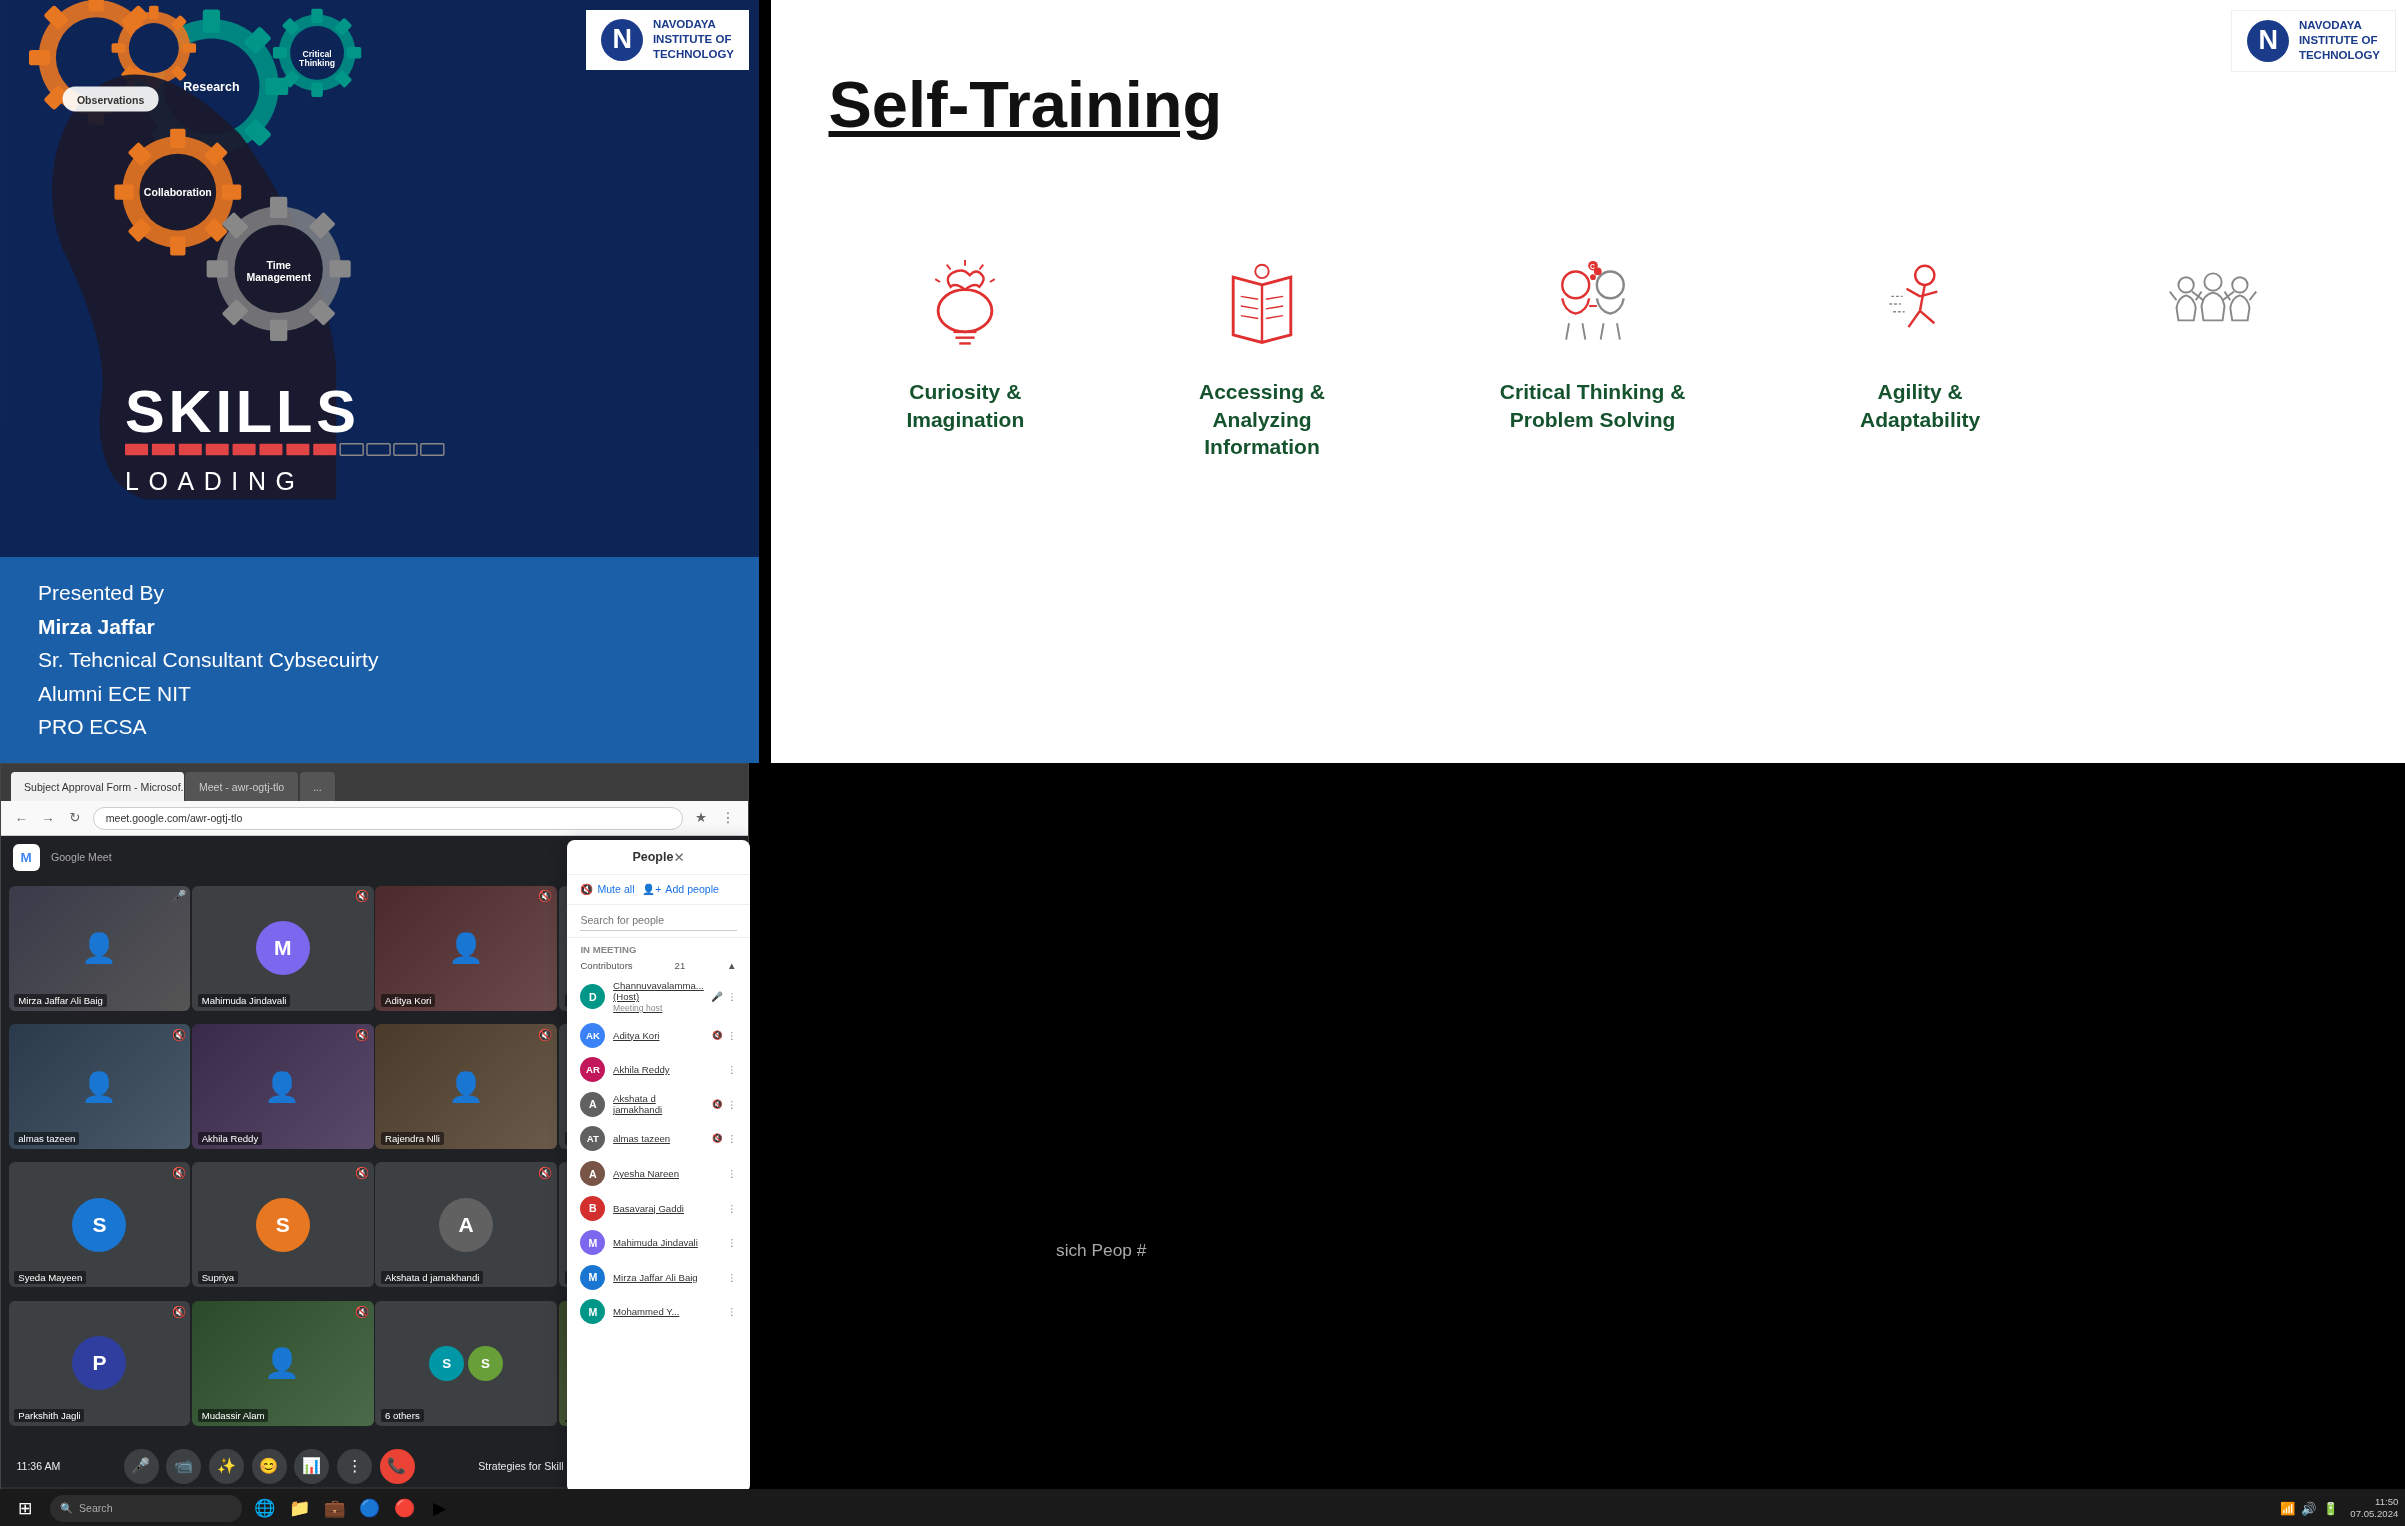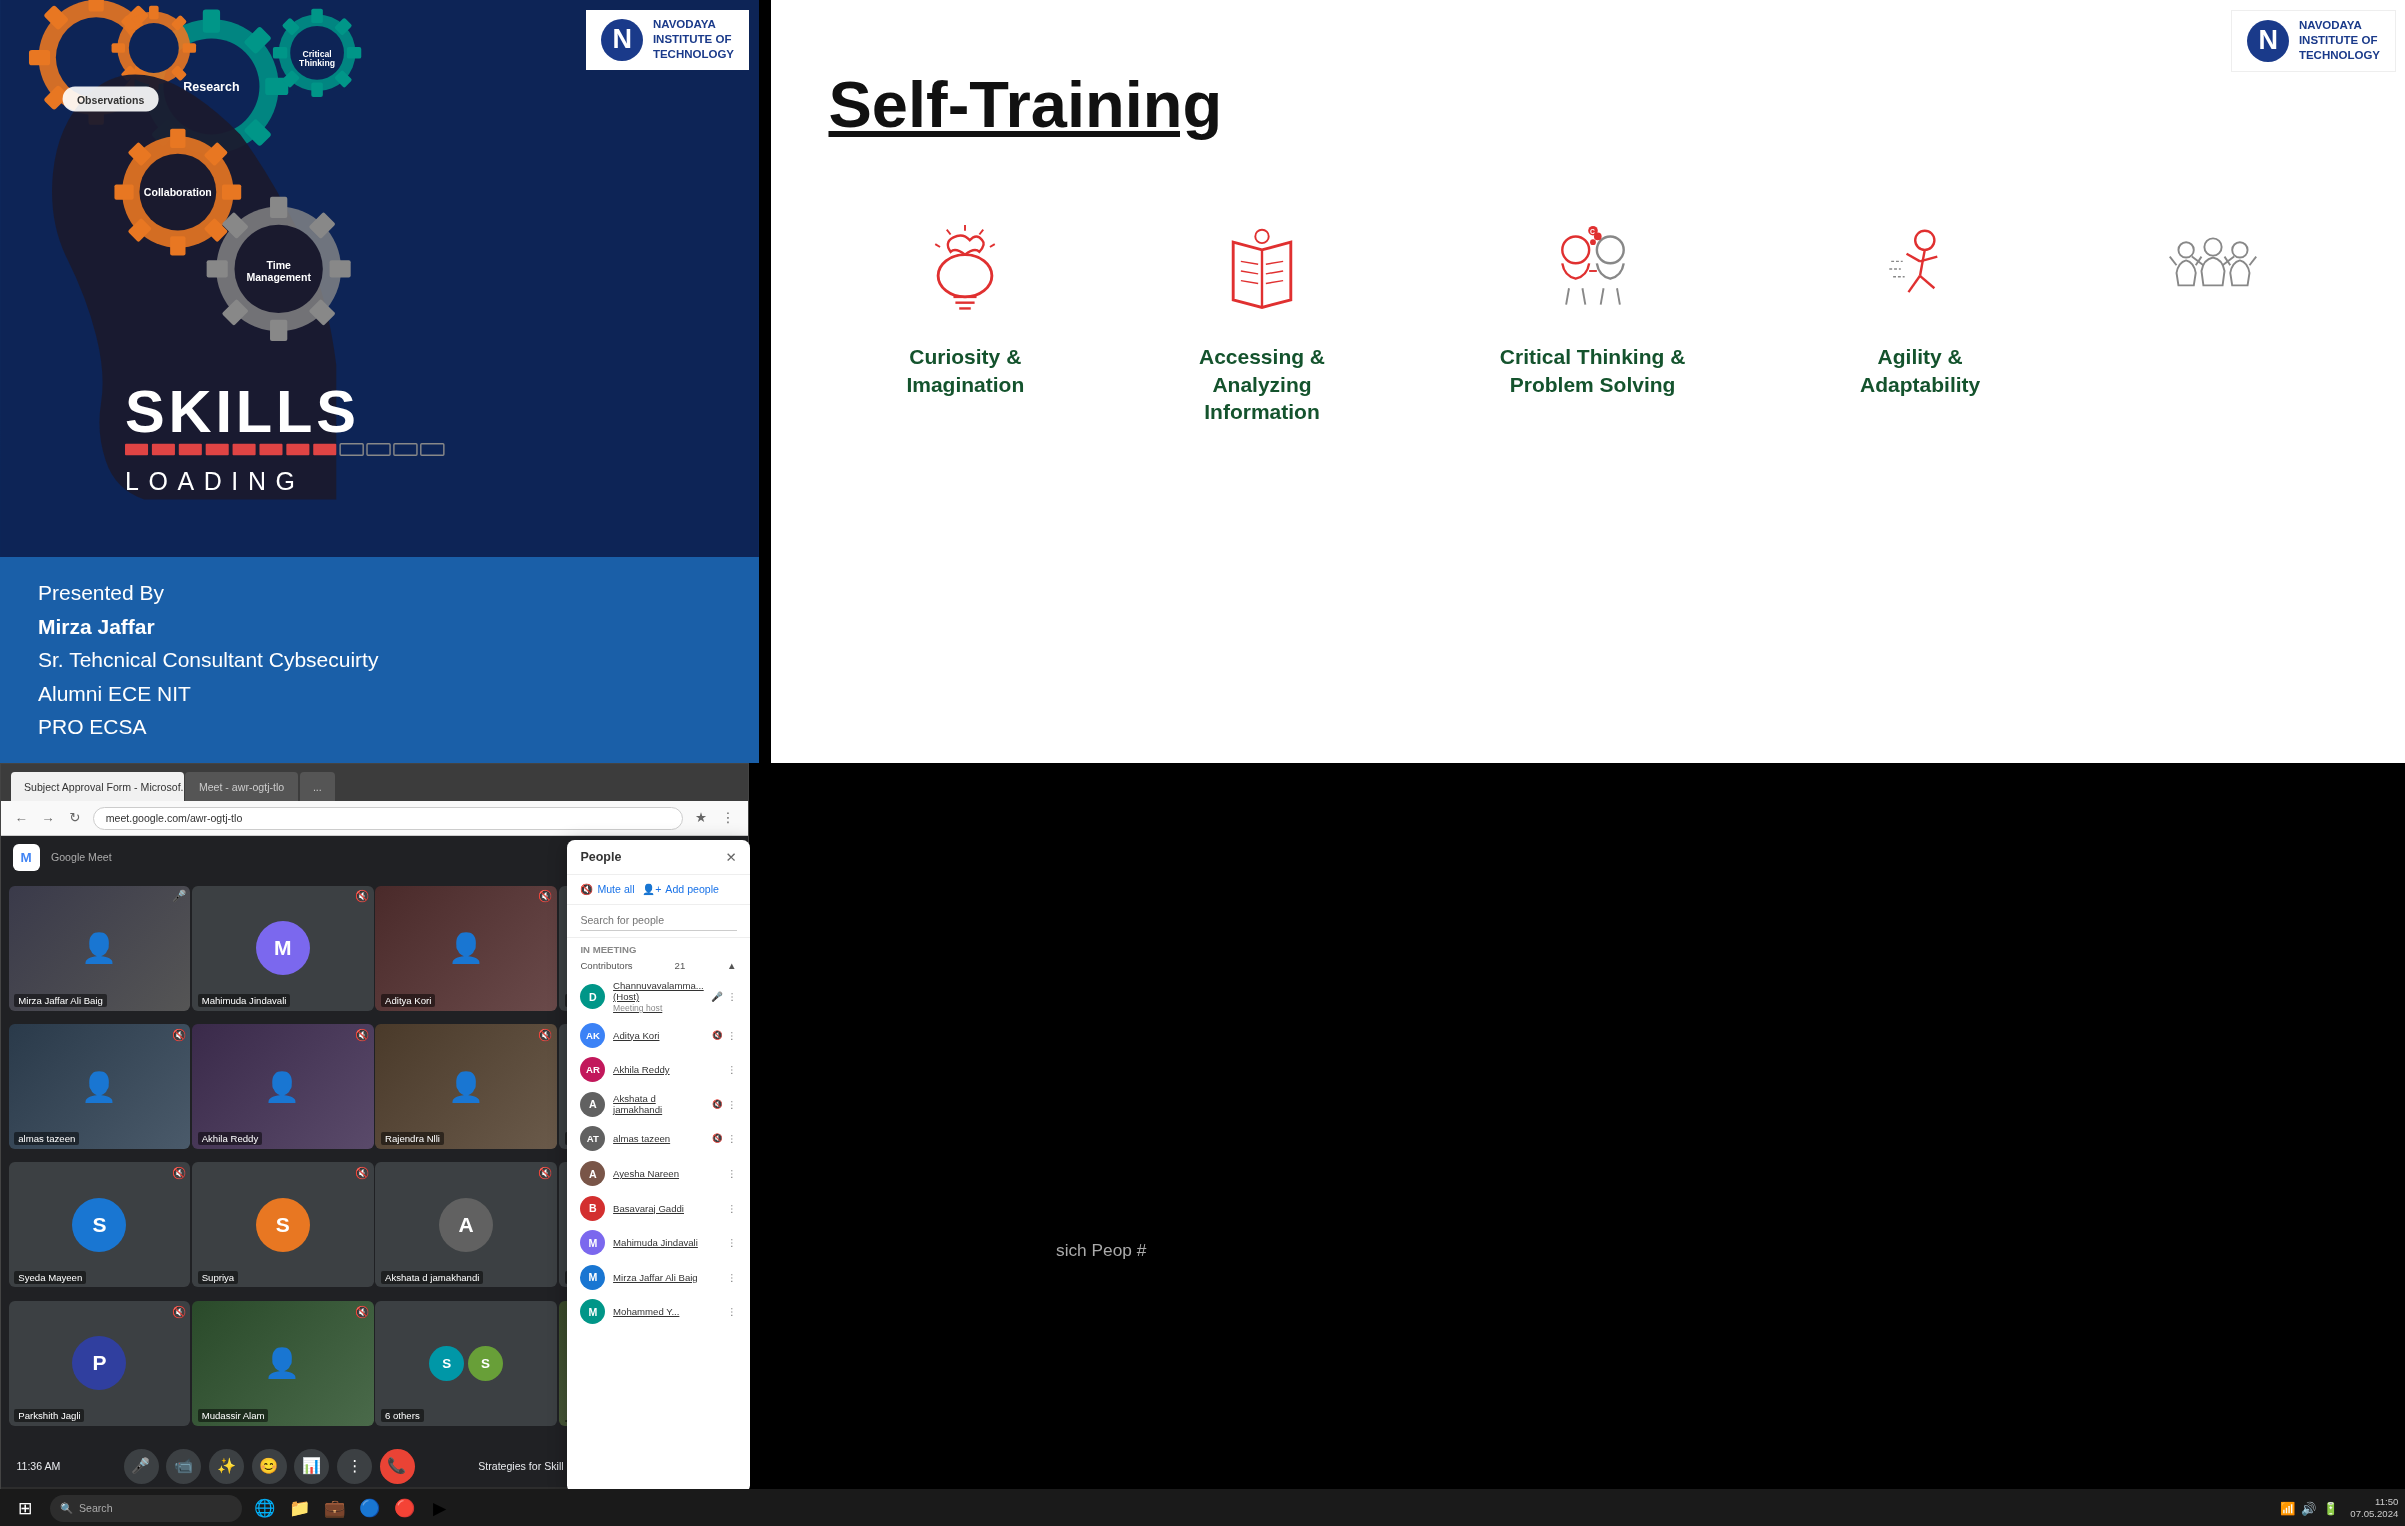--- a/index.html
+++ b/index.html
@@ -108,21 +108,21 @@
       align-items: center;
       gap: 9.6px;
       border: 1px solid #eee;
     }
 
     .self-training-title {
       font-size: 65px;
       font-weight: 900;
       text-decoration: underline;
       color: #111;
-      margin-bottom: 71px;
+      margin-bottom: 106px;
       margin-top: 19px;
     }
 
     .skills-icons-row {
       display: flex;
       justify-content: space-around;
       align-items: flex-start;
       gap: 19px;
     }
 
@@ -366,21 +366,21 @@
       height: 653px;
       background: white;
       border-radius: 7.7px;
       box-shadow: 0 3.8px 19px rgba(0,0,0,0.3);
       overflow: hidden;
       z-index: 20;
     }
 
     .people-header {
       display: flex;
-      justify-content: space-between;
+      justify-content: center;
       align-items: center;
       padding: 9.6px 13.4px;
       border-bottom: 1px solid #eee;
     }
 
     .people-title {
       font-size: 12.5px;
       font-weight: 600;
       color: #333;
     }

